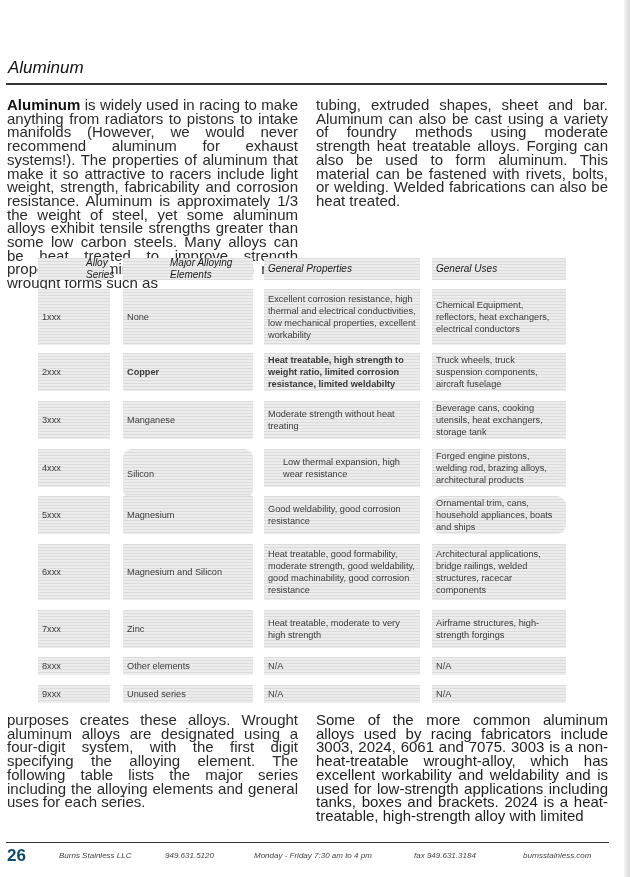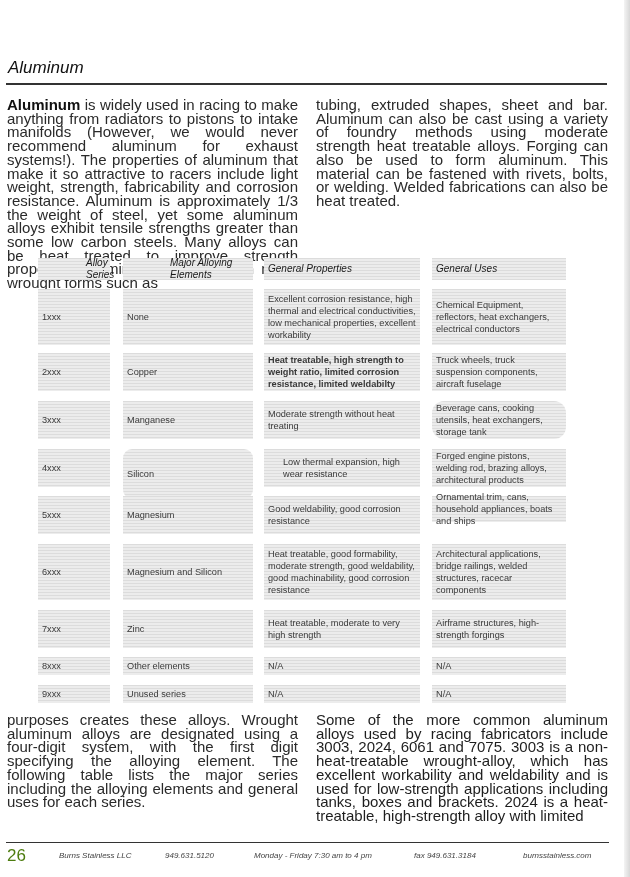--- a/index.html
+++ b/index.html
@@ -41,21 +41,21 @@
   .c1 { left: 38px; width: 72px; }
   .c2 { left: 123px; width: 130px; }
   .c3 { left: 264px; width: 156px; }
   .c4 { left: 432px; width: 134px; }
 
   .footer-rule {
     position: absolute; left: 6px; top: 842px; width: 603px; height: 1px; background: #333;
   }
   .footer { position: absolute; top: 846px; left: 0; width: 630px; height: 20px; font-size: 8px; color: #444; font-style: italic; }
   .footer span { position: absolute; top: 5px; }
-  .page-num { font-size: 17px !important; font-weight: normal; font-style: normal; color: #4d7c0f; top: 0 !important; left: 7px; }
+  .page-num { font-size: 17px !important; font-weight: bold; font-style: normal; color: #0c4a6e; top: 0 !important; left: 7px; }
 </style>
 </head>
 <body>
 
 <div class="scan-edge"></div>
 
 <div class="title">Aluminum</div>
 <div class="title-rule"></div>
 
 <div class="col col-a">
@@ -72,38 +72,38 @@
   <div class="cell head c2" style="top:258px;height:22px;padding-left:47px;">Major Alloying Elements</div>
   <div class="cell head c3" style="top:258px;height:22px;">General Properties</div>
   <div class="cell head c4" style="top:258px;height:22px;">General Uses</div>
 
   <div class="cell c1" style="top:289px;height:56px;">1xxx</div>
   <div class="cell c2" style="top:289px;height:56px;">None</div>
   <div class="cell c3" style="top:289px;height:56px;">Excellent corrosion resistance, high thermal and electrical conductivities, low mechanical properties, excellent workability</div>
   <div class="cell c4" style="top:289px;height:56px;">Chemical Equipment, reflectors, heat exchangers, electrical conductors</div>
 
   <div class="cell c1" style="top:353px;height:38px;">2xxx</div>
-  <div class="cell c2" style="top:353px;height:38px;">Copper</div>
+  <div class="cell c2" style="top:353px;height:38px;font-weight:bold;">Copper</div>
   <div class="cell c3" style="top:353px;height:38px;font-weight:bold;">Heat treatable, high strength to weight ratio, limited corrosion resistance, limited weldabilty</div>
   <div class="cell c4" style="top:353px;height:38px;">Truck wheels, truck suspension components, aircraft fuselage</div>
 
   <div class="cell c1" style="top:401px;height:38px;">3xxx</div>
   <div class="cell c2" style="top:401px;height:38px;">Manganese</div>
   <div class="cell c3" style="top:401px;height:38px;">Moderate strength without heat treating</div>
-  <div class="cell c4" style="top:401px;height:38px;border-radius:12px;">Beverage cans, cooking utensils, heat exchangers, storage tank</div>
+  <div class="cell c4" style="top:401px;height:38px;">Beverage cans, cooking utensils, heat exchangers, storage tank</div>
 
   <div class="cell c1" style="top:449px;height:38px;">4xxx</div>
   <div class="cell c2" style="top:449px;height:50px;border-radius:9px;">Silicon</div>
   <div class="cell c3" style="top:449px;height:38px;padding-left:19px;">Low thermal expansion, high wear resistance</div>
   <div class="cell c4" style="top:449px;height:38px;">Forged engine pistons, welding rod, brazing alloys, architectural products</div>
 
   <div class="cell c1" style="top:496px;height:38px;">5xxx</div>
   <div class="cell c2" style="top:496px;height:38px;">Magnesium</div>
   <div class="cell c3" style="top:496px;height:38px;">Good weldability, good corrosion resistance</div>
-  <div class="cell c4" style="top:496px;height:26px;">Ornamental trim, cans, household appliances, boats and ships</div>
+  <div class="cell c4" style="top:496px;height:38px;border-radius:9px;">Ornamental trim, cans, household appliances, boats and ships</div>
 
   <div class="cell c1" style="top:544px;height:56px;">6xxx</div>
   <div class="cell c2" style="top:544px;height:56px;">Magnesium and Silicon</div>
   <div class="cell c3" style="top:544px;height:56px;">Heat treatable, good formability, moderate strength, good weldability, good machinability, good corrosion resistance</div>
   <div class="cell c4" style="top:544px;height:56px;">Architectural applications, bridge railings, welded structures, racecar components</div>
 
   <div class="cell c1" style="top:610px;height:38px;">7xxx</div>
   <div class="cell c2" style="top:610px;height:38px;">Zinc</div>
   <div class="cell c3" style="top:610px;height:38px;">Heat treatable, moderate to very high strength</div>
   <div class="cell c4" style="top:610px;height:38px;">Airframe structures, high-strength forgings</div>

